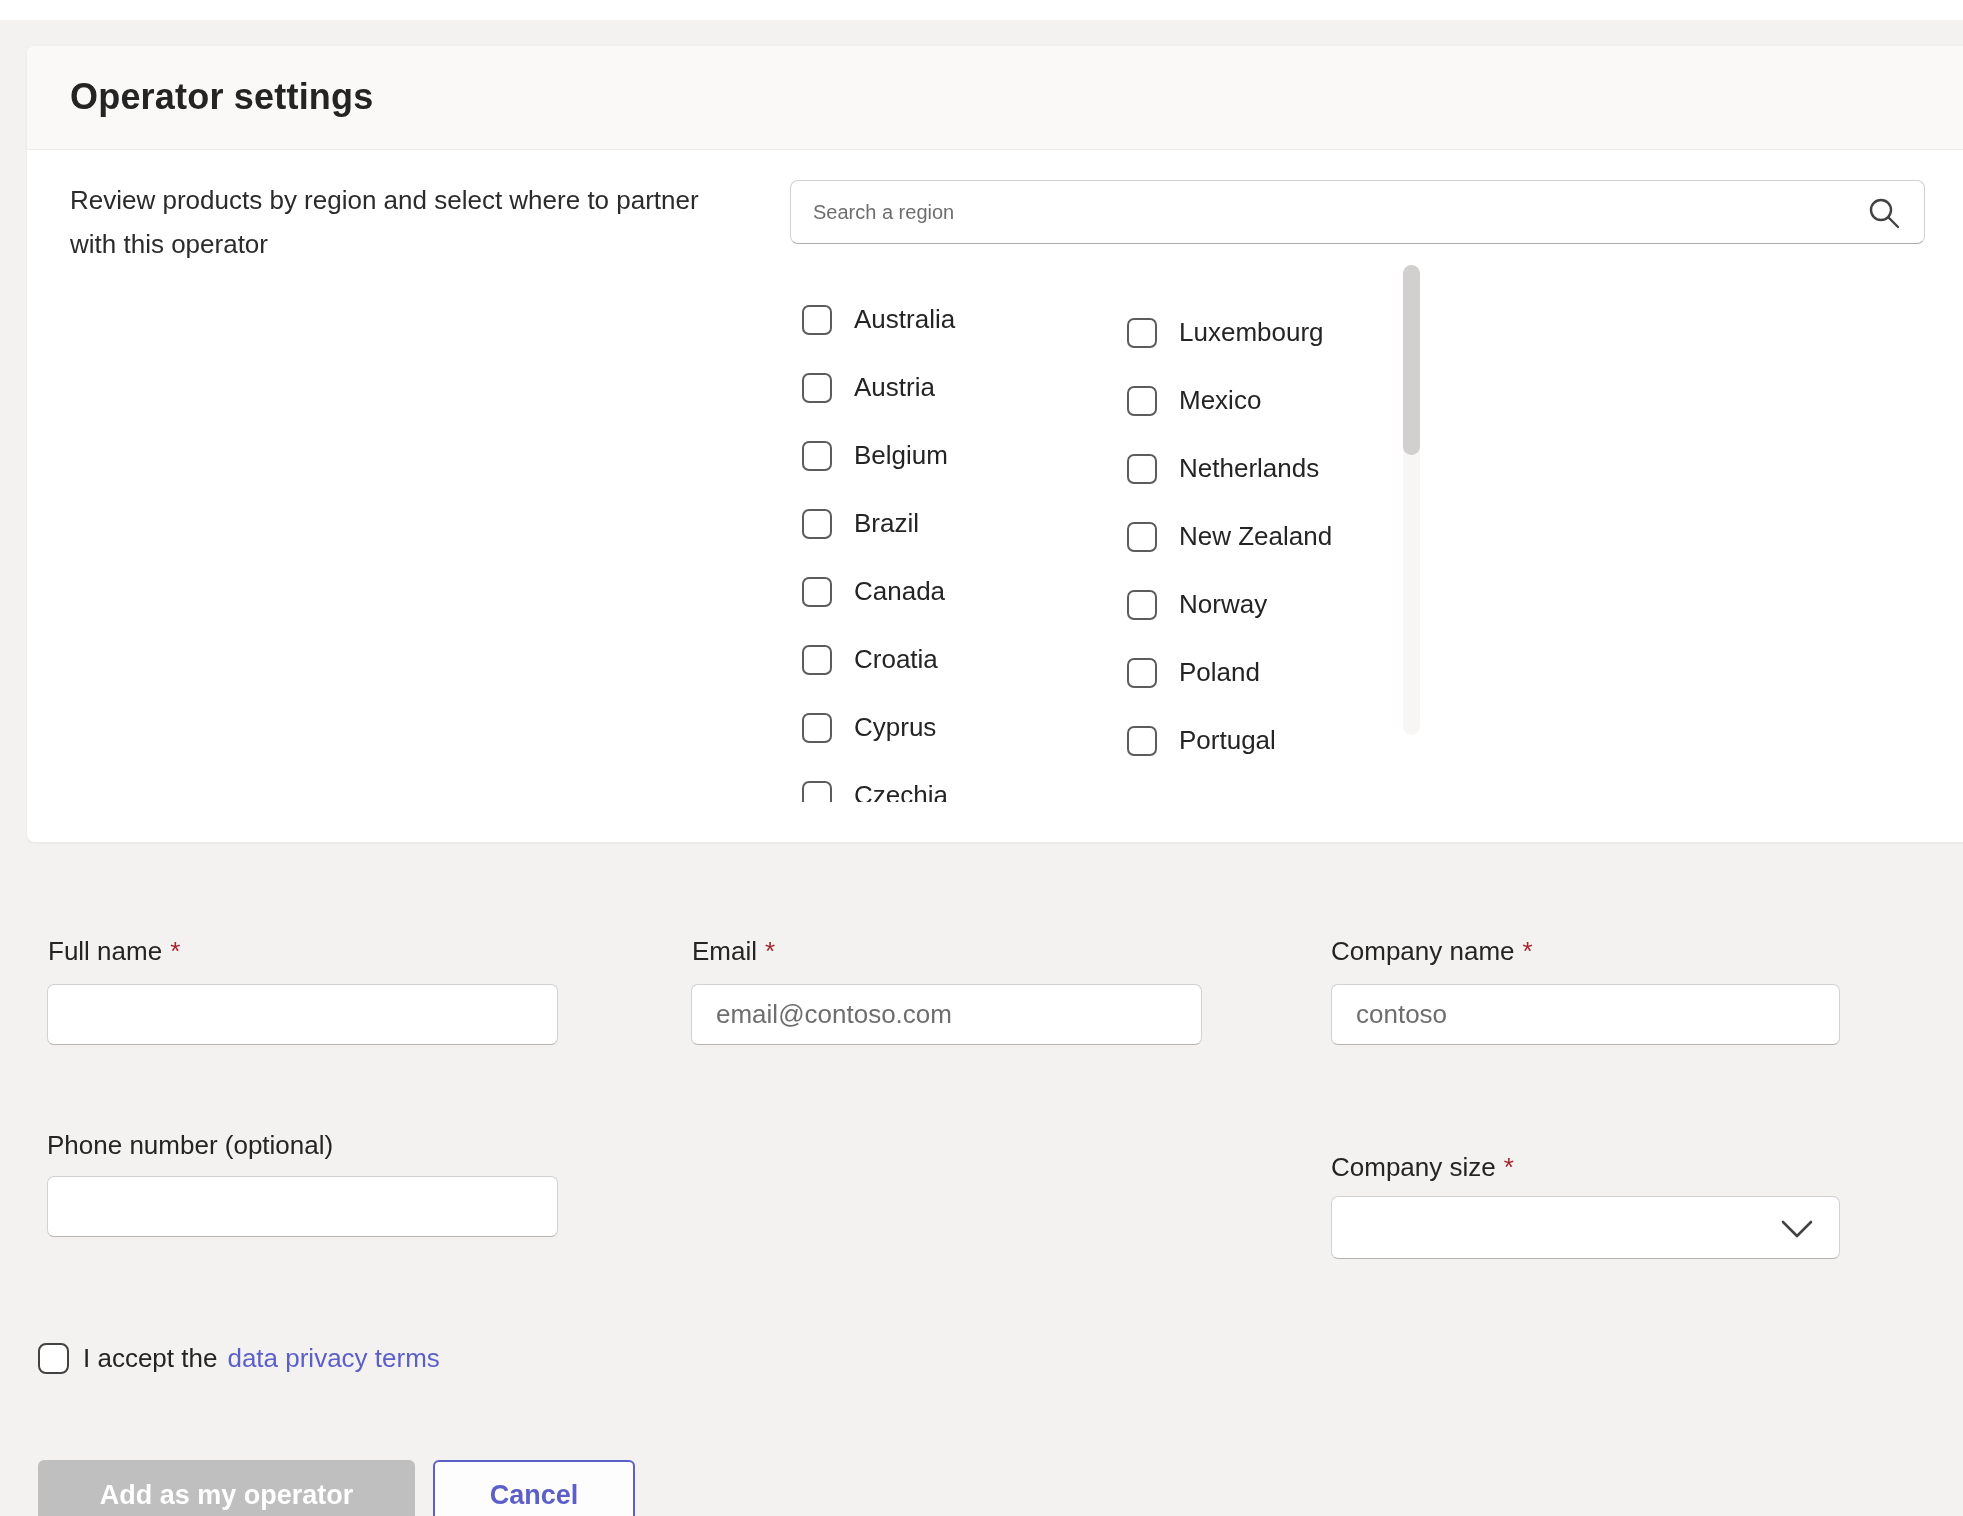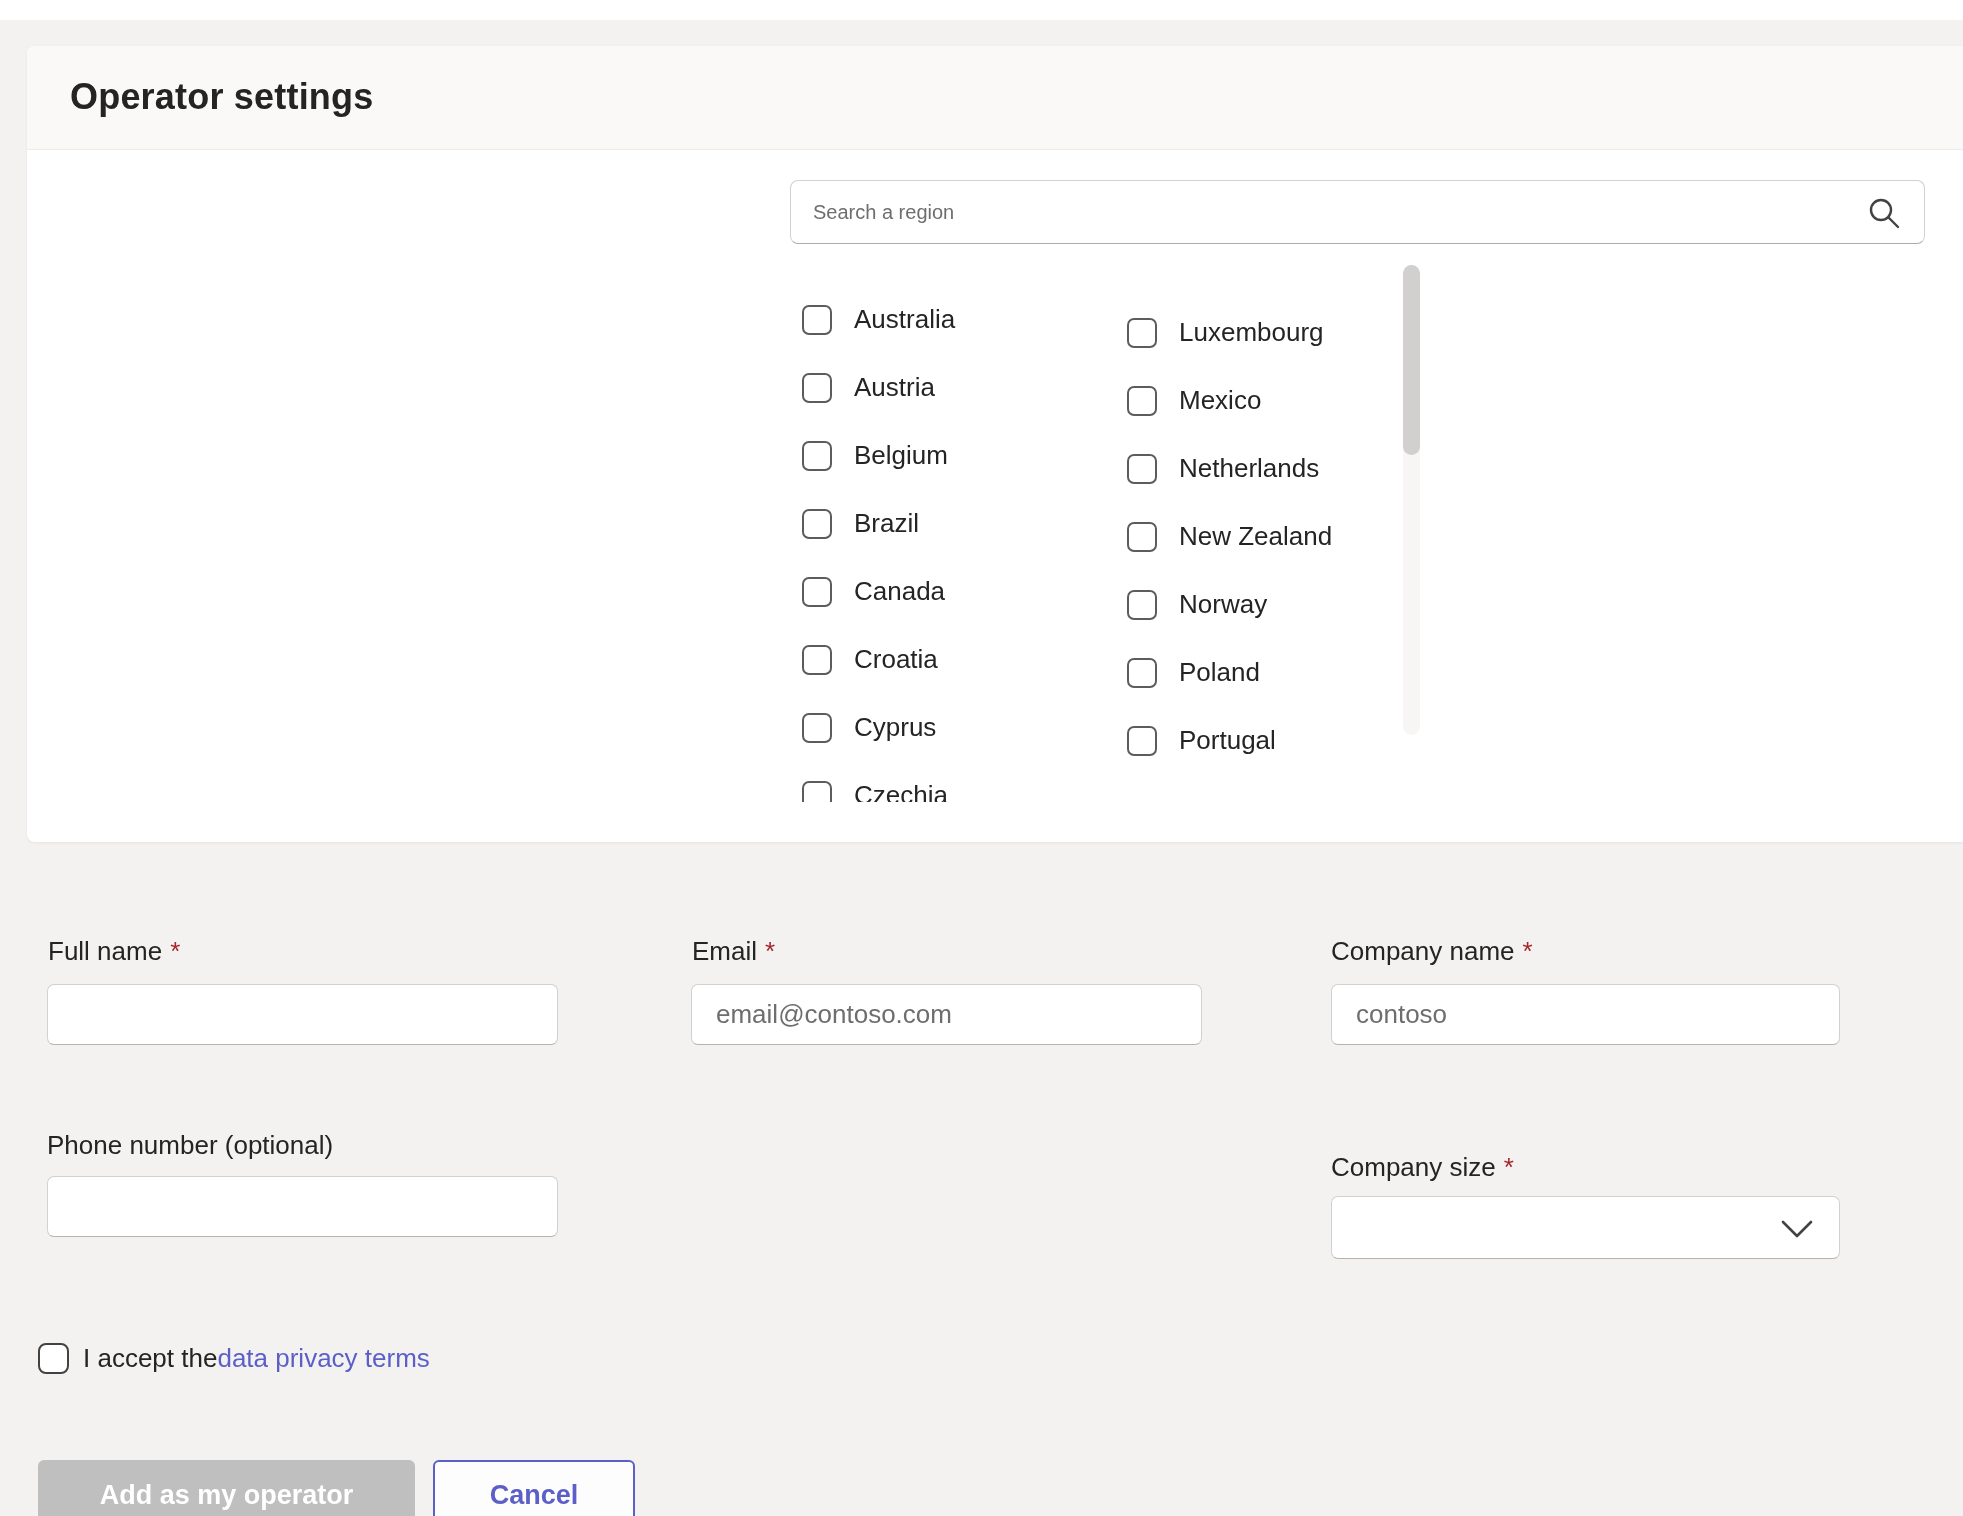--- a/index.html
+++ b/index.html
@@ -96,21 +96,21 @@
     border-radius: 7px; cursor: pointer;
   }
   .select-box .chevron { position: absolute; right: 24px; top: 21px; }
   
   .privacy-row {
     position: absolute; left: 38px; top: 1340px; height: 36px;
     display: flex; align-items: center; cursor: pointer;
   }
   .privacy-row .cbx { border: 2px solid #424242; border-radius: 8px; width: 31px; height: 31px; flex-basis: 31px; }
   .privacy-text { margin-left: 14px; font-size: 26px; color: #242424; }
-  .privacy-link { font-size: 26px; color: var(--accent, #5b5fc7); cursor: pointer; text-decoration: none; }
+  .privacy-link { font-size: 26px; color: var(--accent, #5b5fc7); margin-left: 10px; cursor: pointer; text-decoration: none; }
   
   .btn {
     position: absolute; top: 1460px; height: 70px;
     display: flex; align-items: center; justify-content: center;
     font-family: "Liberation Sans", sans-serif;
     font-size: 27px; font-weight: 700; border-radius: 6px; cursor: pointer;
   }
   .btn-primary-disabled {
     left: 38px; width: 377px;
     background: var(--disabled-btn, #bfbfbf); color: #ffffff; border: none;
@@ -124,20 +124,21 @@
 </head>
 <body>
 
 <div class="top-strip"></div>
 
 <div class="card">
   <div class="card-header">
     <div class="card-title">Operator settings</div>
   </div>
 
+  <div class="card-desc">Review products by region and select where to partner with this operator</div>
 
   <div class="search-box">
     <input type="text" placeholder="Search a region" style="">
     <svg class="search-icon" viewBox="0 0 36 36">
       <circle cx="15" cy="15" r="10" fill="none" stroke="#424242" stroke-width="2.4"></circle>
       <line x1="22.5" y1="22.5" x2="32" y2="32" stroke="#424242" stroke-width="2.4" stroke-linecap="round"></line>
     </svg>
   </div>
 
   <div class="region-list">

